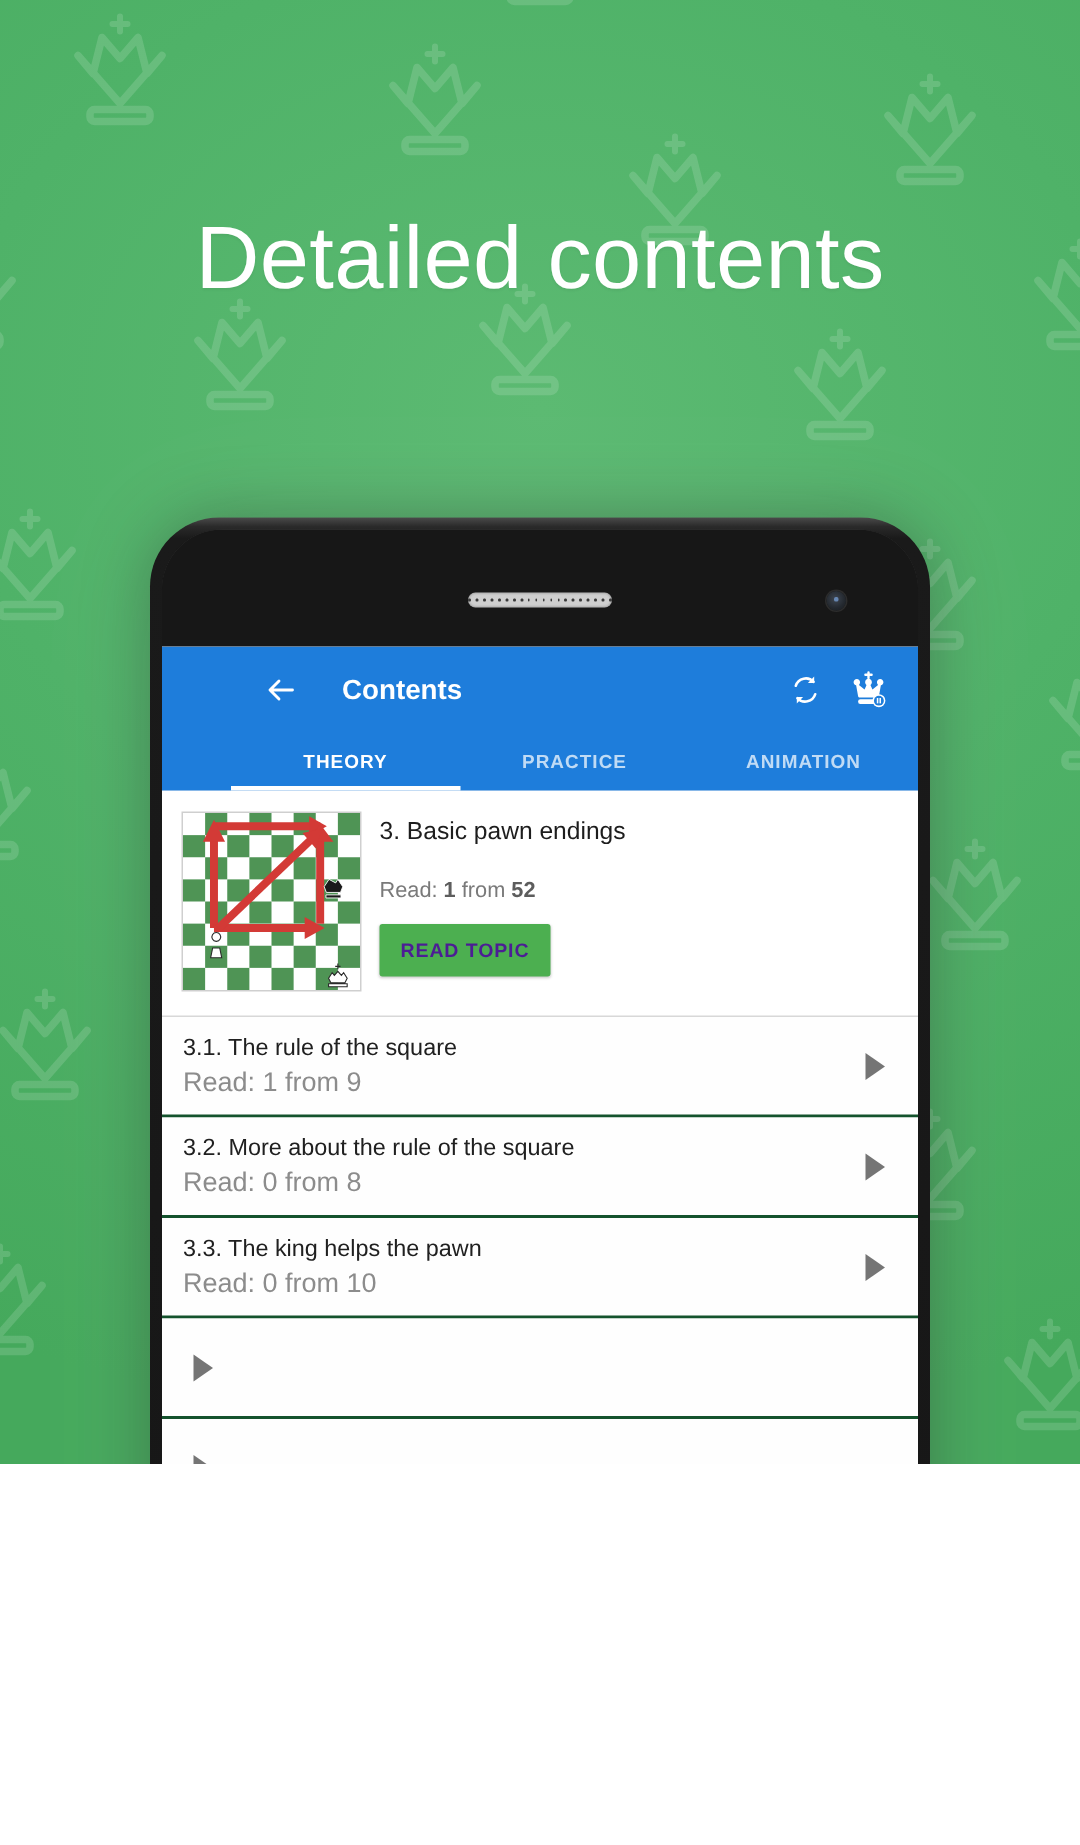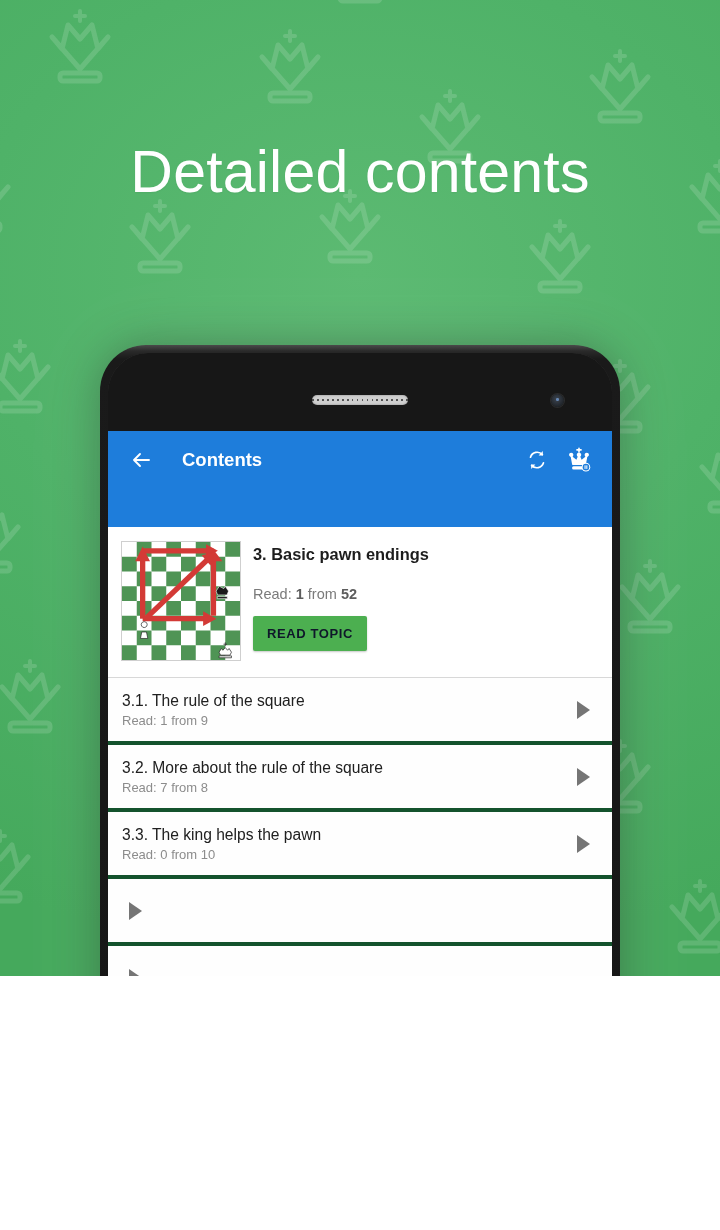--- a/index.html
+++ b/index.html
@@ -102,20 +102,21 @@
     left: 0; right: 0; top: 78px; bottom: 0;
     background: #e9e9e9;
     overflow: hidden;
   }
 
   
   .appbar {
     background: #1e7ddb;
     height: 96px;
     position: relative;
+    padding-left: 46px;
   }
   .appbar-row {
     height: 58px;
     display: flex;
     align-items: center;
     padding: 0 14px 0 16px;
     box-sizing: border-box;
   }
   .back-btn {
     width: 34px; height: 34px;
@@ -176,68 +177,68 @@
   .board-thumb svg { display: block; width: 100%; height: 100%; }
 
   .topic-info {
     padding-left: 12px;
     padding-top: 4px;
     flex: 1 1 auto;
     min-width: 0;
   }
   .topic-title {
     font-size: 16.4px;
-    font-weight: bold;
+    font-weight: normal;
     color: #1d1d1d;
     line-height: 1.2;
   }
   .topic-progress {
     margin-top: 21px;
     font-size: 14.5px;
     color: #7a7a7a;
   }
   .topic-progress b { color: #5d5d5d; font-weight: bold; }
   .read-btn {
     margin-top: 14px;
     display: inline-block;
     background: #4caf50;
-    color: #0f172a;
+    color: #4c1d95;
     font-size: 13px;
     font-weight: bold;
     letter-spacing: 0.6px;
     padding: 10px 14px 10px 14px;
     border: none;
     border-radius: 2px;
     box-shadow: 0 1px 2px rgba(0,0,0,0.22);
     cursor: pointer;
     font-family: "Liberation Sans", sans-serif;
   }
 
   
   .chapter-list { background: #ffffff; }
   .chapter-row {
     height: 67px;
     display: flex;
     align-items: center;
     padding: 0 16px 0 14px;
     box-sizing: border-box;
-    border-bottom: 4px solid #14532d;
+    border-bottom: 2px solid #14532d;
     background: #fefefe;
   }
   .chapter-text { flex: 1 1 auto; min-width: 0; }
   .chapter-title {
     font-size: 15.6px;
     color: #202020;
     line-height: 1.25;
     white-space: nowrap;
     overflow: hidden;
     text-overflow: ellipsis;
   }
   .chapter-sub {
-    font-size: 13px;
+    font-size: 18px;
     color: #8c8c8c;
     margin-top: 3px;
   }
   .chapter-arrow {
     flex: 0 0 auto;
     width: 26px; height: 26px;
     display: flex; align-items: center; justify-content: center;
   }
   .chapter-arrow .tri {
     width: 0; height: 0;
@@ -366,20 +367,31 @@
                          C18 11.9 18.4 11.3 18.4 10.4 C18.4 9.1 17.4 8 16 8 Z" fill="#ffffff"></path>
                 <rect x="8.6" y="22.6" width="14.8" height="3.4" rx="1.6" fill="#ffffff"></rect>
                 <circle cx="23.4" cy="23.6" r="4.6" fill="#ffffff"></circle>
                 <circle cx="23.4" cy="23.6" r="3.5" fill="#1e7ddb"></circle>
                 <rect x="21.9" y="21.7" width="1.1" height="3.8" fill="#ffffff"></rect>
                 <rect x="23.8" y="21.7" width="1.1" height="3.8" fill="#ffffff"></rect>
               </svg>
             </div>
           </div>
 
+          <div class="tabs">
+            <div class="tab active">
+              <span>THEORY</span>
+            </div>
+            <div class="tab">
+              <span>PRACTICE</span>
+            </div>
+            <div class="tab">
+              <span>ANIMATION</span>
+            </div>
+          </div>
         </div>
 
         <div class="topic-card">
           <div class="board-thumb">
             <svg viewBox="0 0 80 80" aria-hidden="true">
               <rect x="0" y="0" width="80" height="80" fill="#ffffff"></rect>
               <g fill="#4f9455">
                 <rect x="10" y="0" width="10" height="10"></rect>
                   <rect x="30" y="0" width="10" height="10"></rect>
                 <rect x="50" y="0" width="10" height="10"></rect>
@@ -453,21 +465,21 @@
               <div class="chapter-sub">Read: 1 from 9</div>
             </div>
             <div class="chapter-arrow">
                 <span class="tri"></span>
               </div>
           </div>
 
           <div class="chapter-row">
             <div class="chapter-text">
               <div class="chapter-title">3.2. More about the rule of the square</div>
-              <div class="chapter-sub">Read: 7 from 8</div>
+              <div class="chapter-sub">Read: 0 from 8</div>
             </div>
             <div class="chapter-arrow">
                 <span class="tri"></span>
               </div>
           </div>
 
           <div class="chapter-row">
             <div class="chapter-text">
               <div class="chapter-title">3.3. The king helps the pawn</div>
               <div class="chapter-sub">Read: 0 from 10</div>

